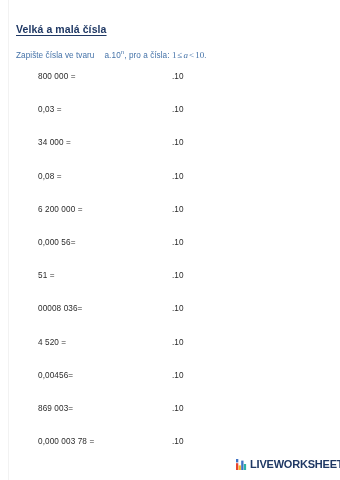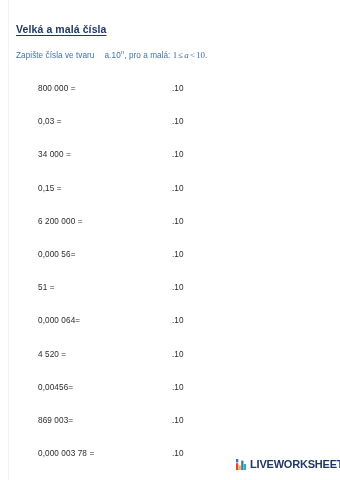--- a/index.html
+++ b/index.html
@@ -75,21 +75,21 @@
   }
   .instruction .mathop {
     font-family: "Liberation Serif", serif;
     font-size: 9px;
     padding: 0 1px;
   }
 
   .items {
     position: absolute;
     left: 0;
-    top: 80px;
+    top: 68px;
     width: 340px;
     text-align: right;
   }
   .item-row {
     position: relative;
     height: 33.2px;
   }
   .item-expr {
     position: absolute;
     left: 38px;
@@ -134,21 +134,21 @@
 </head>
 <body>
 
 <div class="page">
 
   <div class="paper-edge-left"></div>
 
   <div class="worksheet-title">Velká a malá čísla</div>
 
   <div class="instruction">
-    <span>Zapište čísla ve tvaru</span><span class="gap"></span><span class="formula"><span>a.10</span><sup>n</sup></span><span>, pro a malá:</span>
+    <span>Zapište čísla ve tvaru</span><span class="gap"></span><span class="formula"><span>a.10</span><sup>n</sup></span><span>, pro a čísla:</span>
     <span class="mathnum">1</span><span class="mathop">≤</span><span class="mathvar">a</span><span class="mathop">&lt;</span><span class="mathnum">10.</span>
   </div>
 
   <div class="items">
 
     <div class="item-row">
       <span class="item-expr">800 000 =</span>
       <span class="item-answer">.10</span>
     </div>
 
@@ -156,41 +156,41 @@
       <span class="item-expr">0,03 =</span>
       <span class="item-answer">.10</span>
     </div>
 
     <div class="item-row">
       <span class="item-expr">34 000 =</span>
       <span class="item-answer">.10</span>
     </div>
 
     <div class="item-row">
-      <span class="item-expr">0,15 =</span>
+      <span class="item-expr">0,08 =</span>
       <span class="item-answer">.10</span>
     </div>
 
     <div class="item-row">
       <span class="item-expr">6 200 000 =</span>
       <span class="item-answer">.10</span>
     </div>
 
     <div class="item-row">
       <span class="item-expr">0,000 56=</span>
       <span class="item-answer">.10</span>
     </div>
 
     <div class="item-row">
       <span class="item-expr">51 =</span>
       <span class="item-answer">.10</span>
     </div>
 
     <div class="item-row">
-      <span class="item-expr">0,000 064=</span>
+      <span class="item-expr">00008 036=</span>
       <span class="item-answer">.10</span>
     </div>
 
     <div class="item-row">
       <span class="item-expr">4 520 =</span>
       <span class="item-answer">.10</span>
     </div>
 
     <div class="item-row">
       <span class="item-expr">0,00456=</span>

